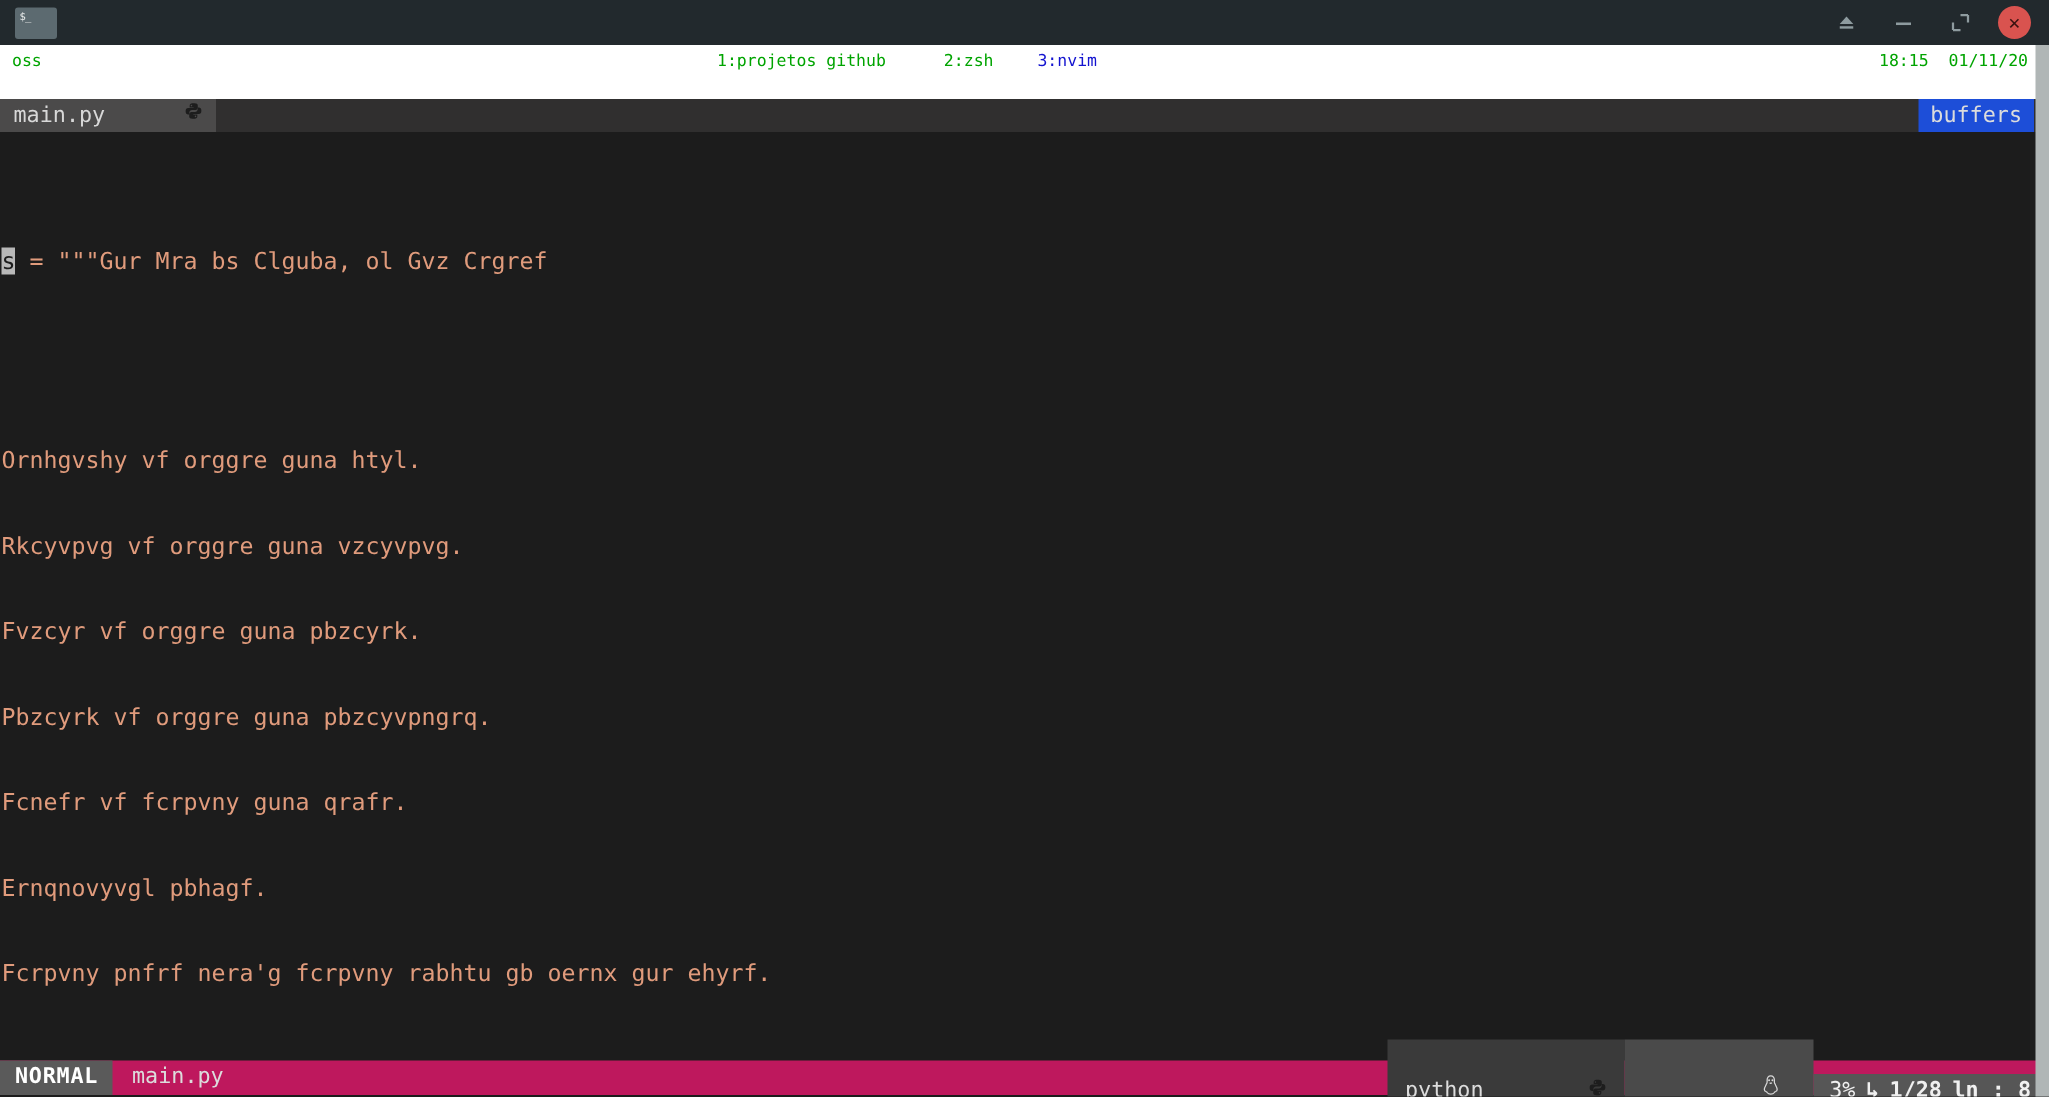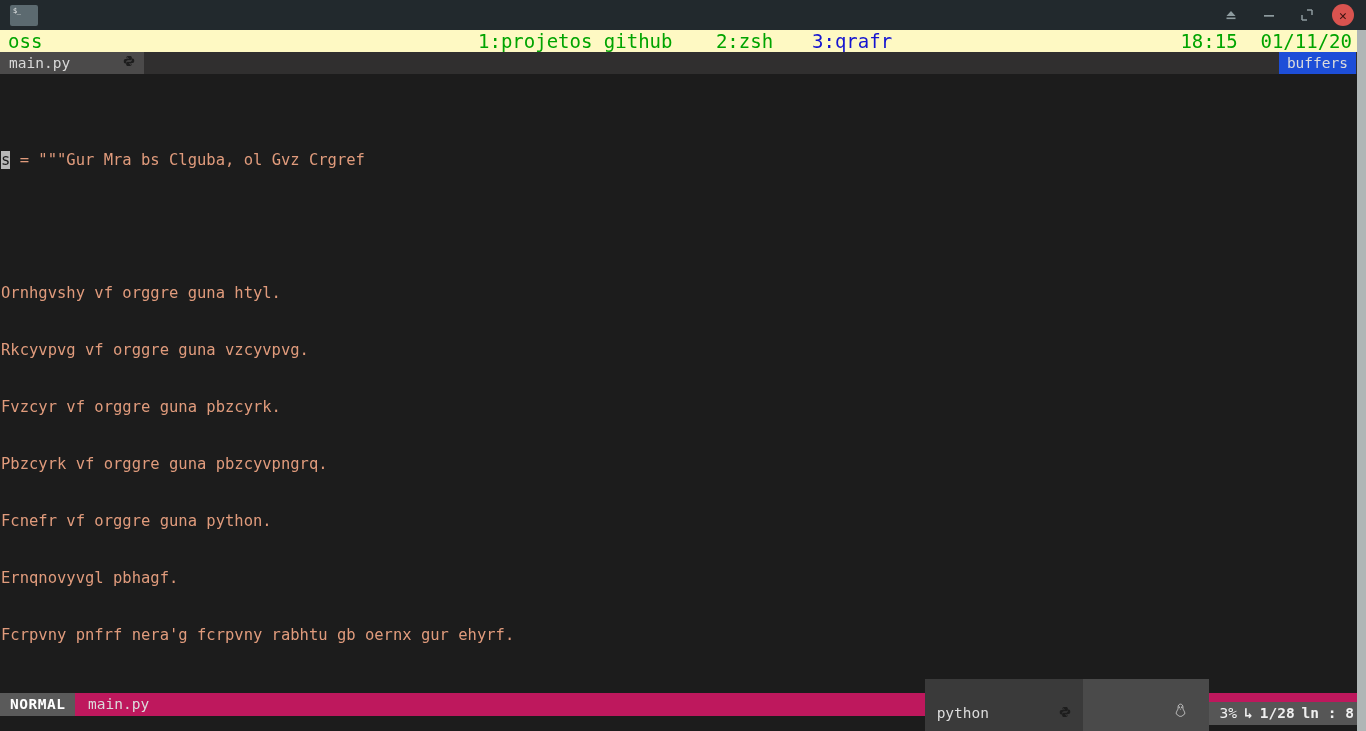--- a/index.html
+++ b/index.html
@@ -43,24 +43,24 @@
   .closebtn {
     width: 22px; height: 22px; border-radius: 50%;
     background: #d9534f;
     display: flex; align-items: center; justify-content: center;
     color: #3a1210; font-size: 13px; font-weight: bold;
     margin-right: 12px; margin-left: 6px;
   }
 
   
   .tmux-bar {
-    height: 22px; width: 1366px;
-    background: #fef9c3;
+    height: 36px; width: 1366px;
+    background: #ffffff;
     color: #00a000;
-    font-size: 19px; line-height: 22px;
+    font-size: 11px; line-height: 22px;
     position: relative;
     white-space: pre;
   }
   .tmux-left  { position: absolute; left: 8px; top: 0; color: #00a400; }
   .tmux-mid   { position: absolute; left: 462px; top: 0; }
   .tmux-right { position: absolute; right: 14px; top: 0; color: #00a400; }
   .win-green  { color: #00a400; margin-left: 16px; }
   .win-blue   { color: #1414d0; }
 
   
@@ -179,21 +179,21 @@
       </svg>
     </div>
     <div class="closebtn">
       <span>✕</span>
     </div>
   </div>
 </div>
 
 <div class="tmux-bar">
   <span class="tmux-left">oss</span>
-  <span class="tmux-mid"><span class="win-green">1:projetos github</span><span class="win-green"> </span><span class="win-green">2:zsh</span><span class="win-green">  </span><span class="win-blue">3:qrafr</span></span>
+  <span class="tmux-mid"><span class="win-green">1:projetos github</span><span class="win-green"> </span><span class="win-green">2:zsh</span><span class="win-green">  </span><span class="win-blue">3:nvim</span></span>
   <span class="tmux-right"><span>18:15</span>  <span>01/11/20</span></span>
 </div>
 
 <div class="tabline">
   <div class="buftab">
     <span>main.py</span>
     <span class="pyglyph">
       <svg width="12" height="12" viewBox="0 0 16 16" aria-hidden="true">
         <path d="M8 1.2c-2 0-3.4.5-3.4 2v1.6h3.5v.6H3.3C1.9 5.4 1 6.3 1 8.3s.9 2.9 2.3 2.9h1V9.5c0-1.4 1.1-2.4 2.4-2.4h3.1c1.1 0 2-.9 2-2V3.2c0-1.3-1-2-2.8-2zM6.2 2.5c.4 0 .7.3.7.7s-.3.7-.7.7-.7-.3-.7-.7.3-.7.7-.7z" fill="#1d1d1d"></path>
         <path d="M8 14.8c2 0 3.4-.5 3.4-2v-1.6H7.9v-.6h4.8c1.4 0 2.3-.9 2.3-2.9s-.9-2.9-2.3-2.9h-1v1.7c0 1.4-1.1 2.4-2.4 2.4H6.2c-1.1 0-2 .9-2 2v1.9c0 1.3 1 2 2.8 2zm1.8-1.3c-.4 0-.7-.3-.7-.7s.3-.7.7-.7.7.3.7.7-.3.7-.7.7z" fill="#1d1d1d"></path>
@@ -207,21 +207,21 @@
   <div class="code">
 
     
     <div class="ln"><span class="cursor">s</span><span class="str"> = """Gur Mra bs Clguba, ol Gvz Crgref</span></div>
 
     <div class="ln str"></div>
     <div class="ln str">Ornhgvshy vf orggre guna htyl.</div>
     <div class="ln str">Rkcyvpvg vf orggre guna vzcyvpvg.</div>
     <div class="ln str">Fvzcyr vf orggre guna pbzcyrk.</div>
     <div class="ln str">Pbzcyrk vf orggre guna pbzcyvpngrq.</div>
-    <div class="ln str">Fcnefr vf orggre guna python.</div>
+    <div class="ln str">Fcnefr vf fcrpvny guna qrafr.</div>
     <div class="ln str">Ernqnovyvgl pbhagf.</div>
     <div class="ln str">Fcrpvny pnfrf nera'g fcrpvny rabhtu gb oernx gur ehyrf.</div>
     
     
     
     
     
     
     
     

